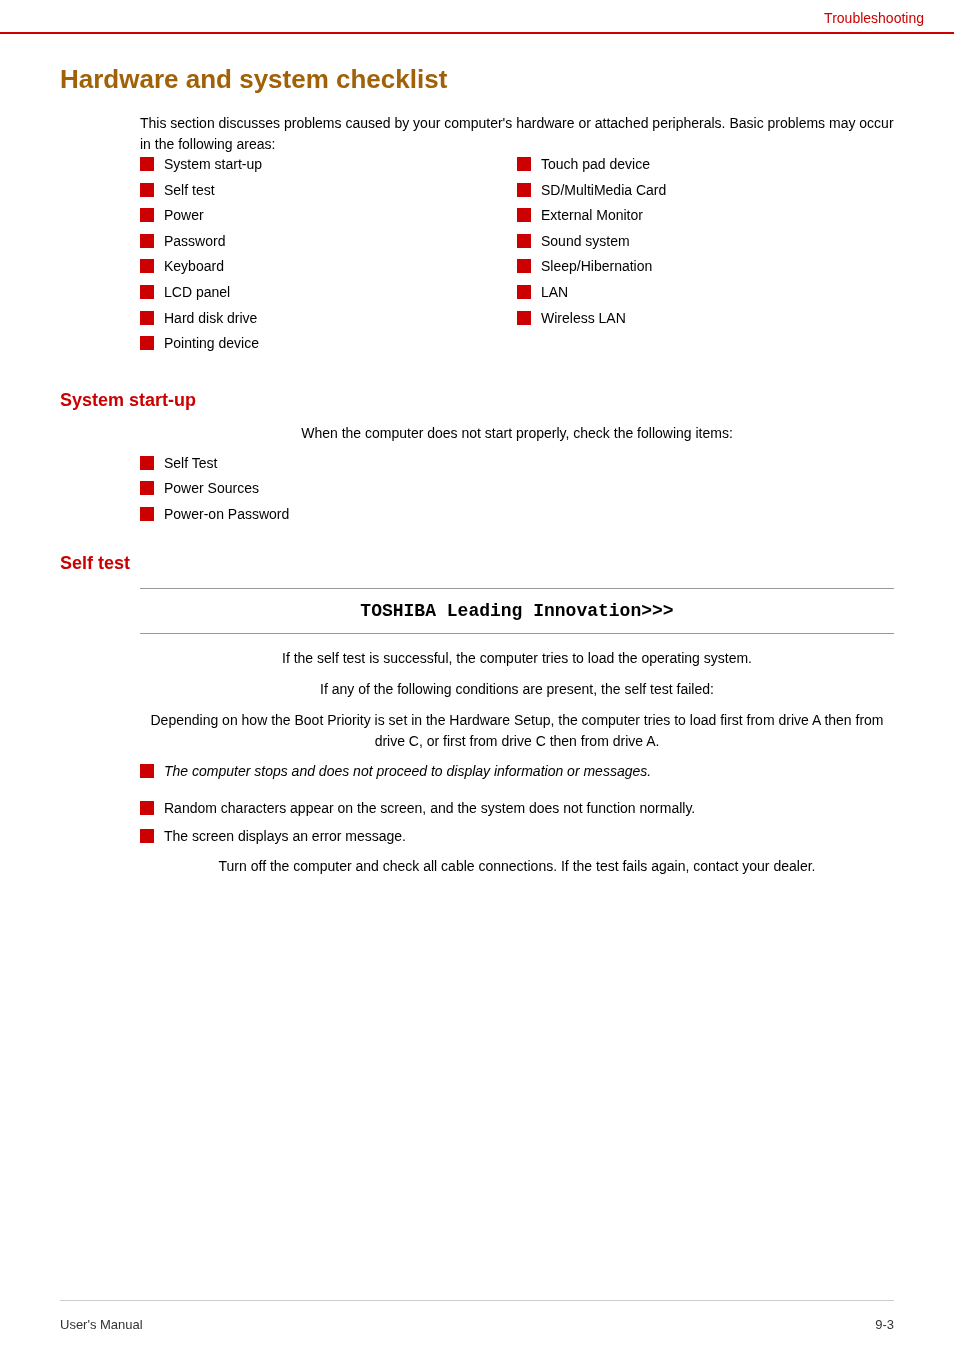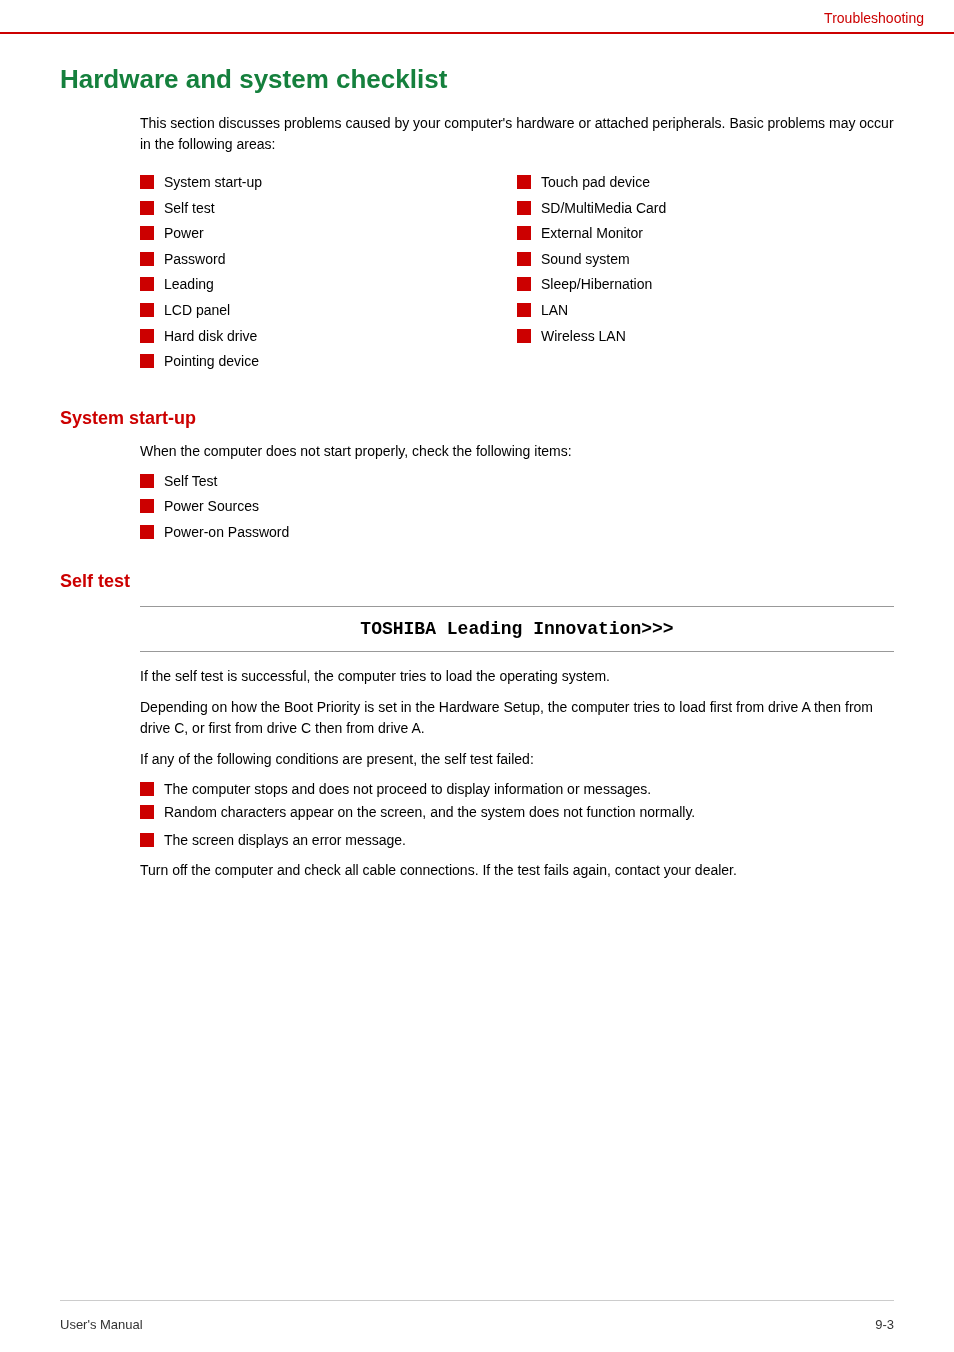--- a/index.html
+++ b/index.html
@@ -19,29 +19,28 @@
       border-bottom: 2px solid #cc0000;
     }
     .top-bar-title {
       color: #cc0000;
       font-size: 14px;
     }
     .content {
       padding: 30px 60px 40px 60px;
     }
     h1.main-title {
-      color: #15803d;
+      color: #a16207;
       font-size: 26px;
       font-weight: bold;
       margin-bottom: 18px;
       border-bottom: none;
     }
     .intro-text {
       margin-left: 80px;
-      margin-bottom: 18px;
       line-height: 1.5;
     }
     .checklist-container {
       display: flex;
       margin-left: 80px;
       margin-bottom: 30px;
       gap: 0;
     }
     .checklist-col {
       flex: 1;
@@ -69,20 +68,21 @@
     }
     .section-block {
       margin-bottom: 28px;
     }
     .section-content {
       margin-left: 80px;
     }
     .section-content p {
       margin-bottom: 10px;
       line-height: 1.5;
+      text-align: center;
     }
     .toshiba-box {
       border-top: 1px solid #999;
       border-bottom: 1px solid #999;
       text-align: center;
       padding: 12px 0;
       margin: 14px 0;
       font-family: 'Courier New', monospace;
       font-size: 18px;
       font-weight: bold;
@@ -127,21 +127,21 @@
         <div class="checklist-item">
           <span class="bullet"></span>
           <span>Power</span>
         </div>
         <div class="checklist-item">
           <span class="bullet"></span>
           <span>Password</span>
         </div>
         <div class="checklist-item">
           <span class="bullet"></span>
-          <span>Leading</span>
+          <span>Keyboard</span>
         </div>
         <div class="checklist-item">
           <span class="bullet"></span>
           <span>LCD panel</span>
         </div>
         <div class="checklist-item">
           <span class="bullet"></span>
           <span>Hard disk drive</span>
         </div>
         <div class="checklist-item">
@@ -203,25 +203,25 @@
   </div>
 
   <div class="section-block">
     <h2 class="section-title">Self test</h2>
     <div class="section-content">
       <div class="toshiba-box">
         <span>TOSHIBA  Leading  Innovation&gt;&gt;&gt;</span>
       </div>
       <div>
           <p>If the self test is successful, the computer tries to load the operating system.</p>
+          <p>If any of the following conditions are present, the self test failed:</p>
           <p>Depending on how the Boot Priority is set in the Hardware Setup, the computer tries to load first from drive A then from drive C, or first from drive C then from drive A.</p>
-          <p>If any of the following conditions are present, the self test failed:</p>
         </div>
       <div>
-          <div class="checklist-item" style="margin-bottom: 4px;">
+          <div class="checklist-item" style="margin-bottom: 18px; font-style: italic;">
             <span class="bullet"></span>
             <span>The computer stops and does not proceed to display information or messages.</span>
           </div>
           <div class="checklist-item" style="margin-bottom: 8px;">
             <span class="bullet"></span>
             <span>Random characters appear on the screen, and the system does not function normally.</span>
           </div>
           <div class="checklist-item" style="margin-bottom: 10px;">
             <span class="bullet"></span>
             <span>The screen displays an error message.</span>

